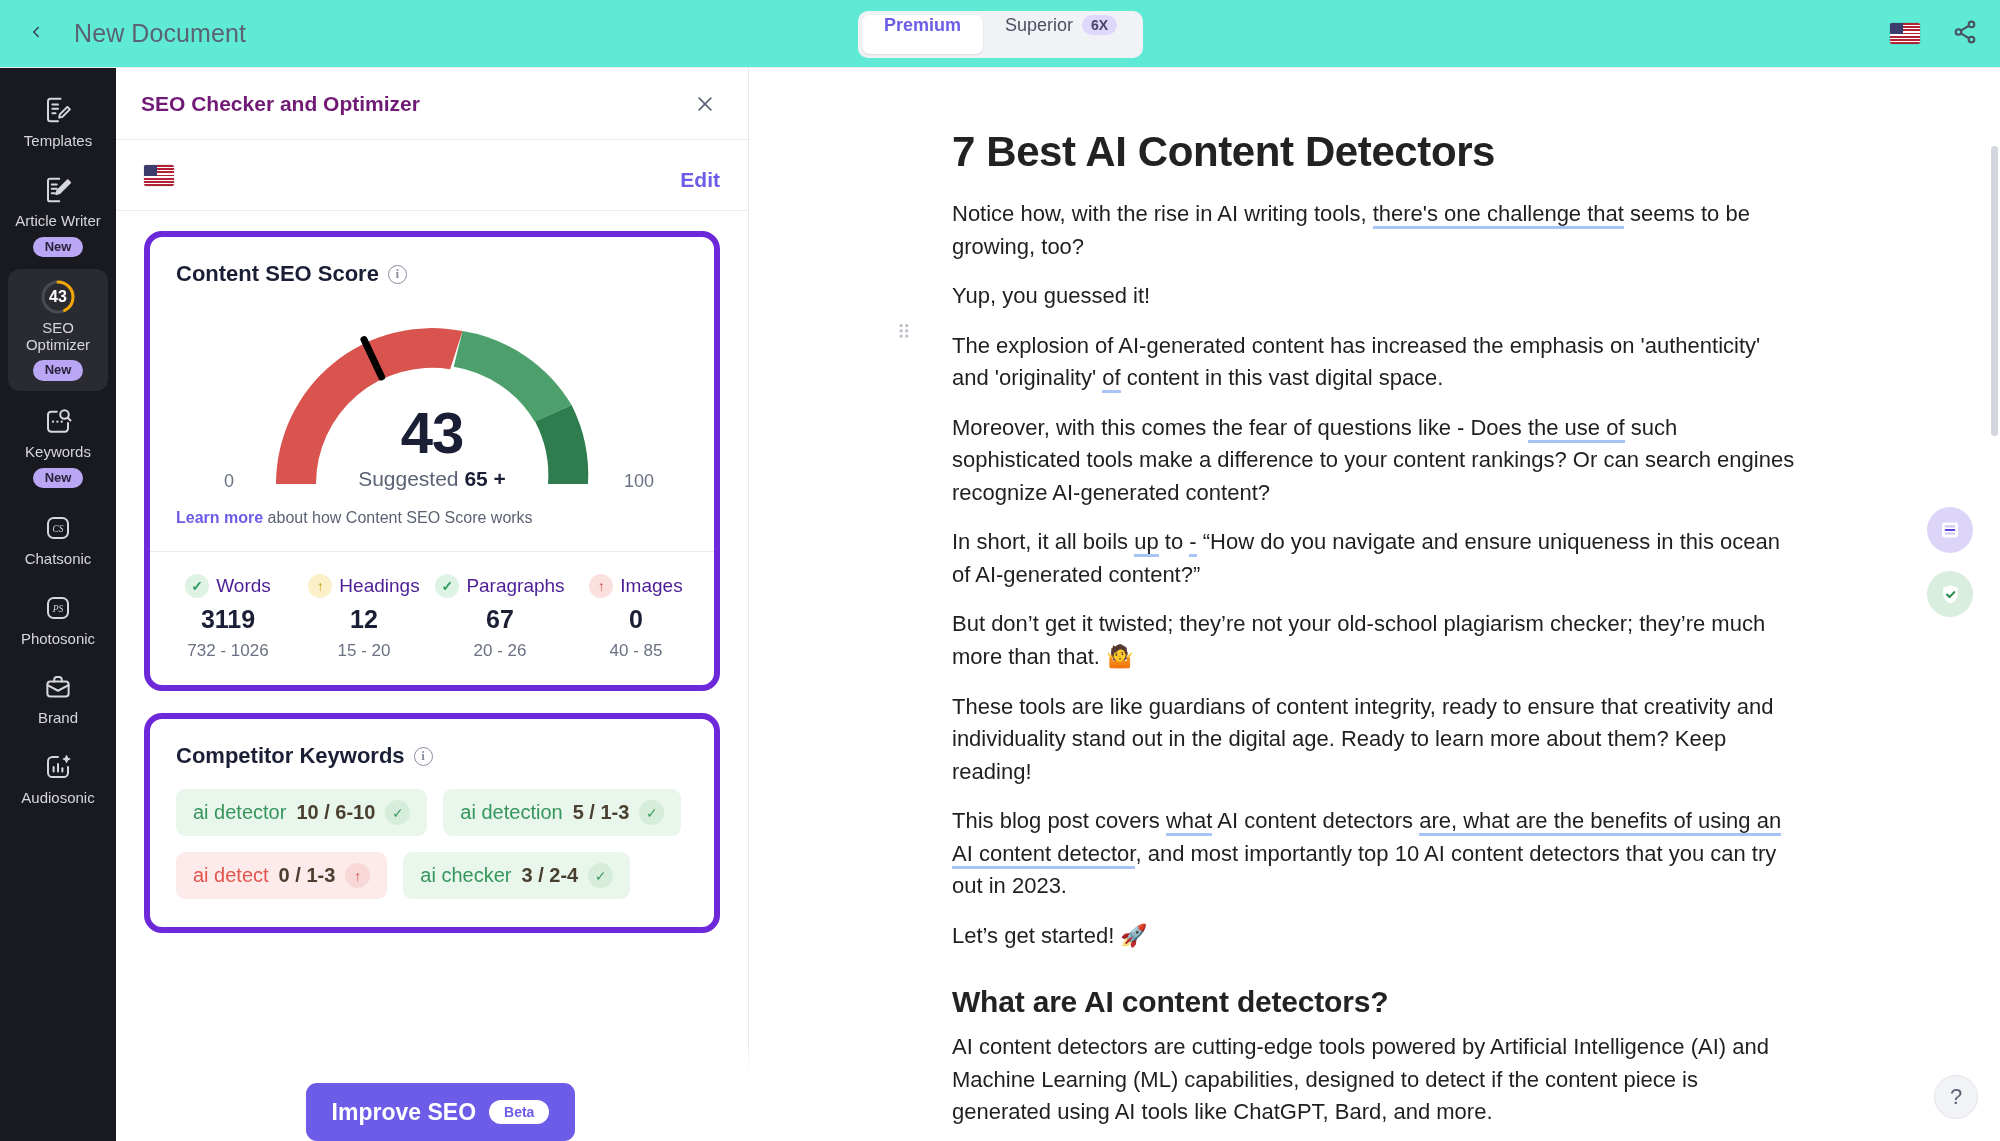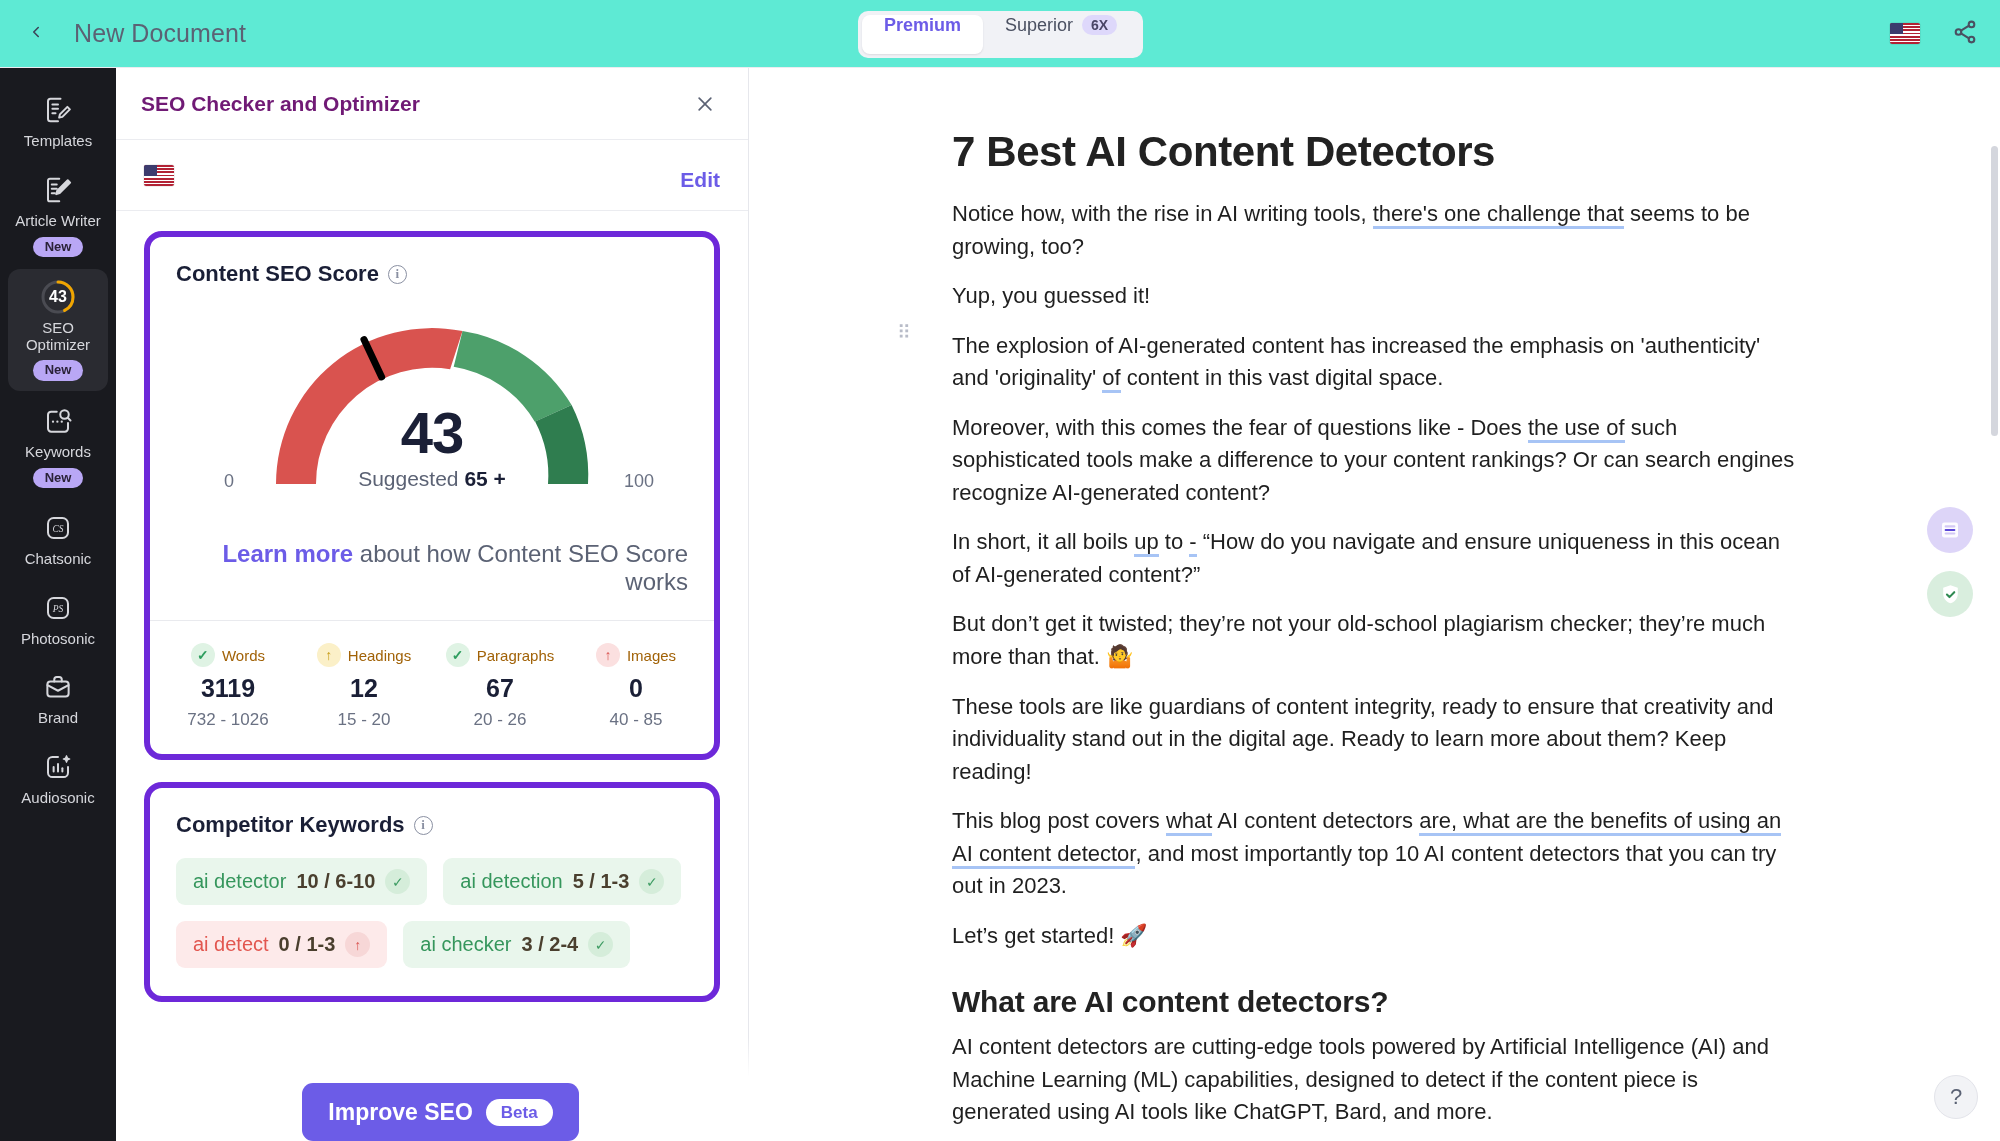--- a/index.html
+++ b/index.html
@@ -127,35 +127,35 @@
     position: absolute; left: 0; right: 0; top: 100px; text-align: center;
     font-size: 58px; font-weight: 800; color: #1a1f36; letter-spacing: -1px;
   }
   .gauge-sugg {
     position: absolute; left: 0; right: 0; top: 168px; text-align: center;
     font-size: 21px; color: #5b6274;
   }
   .gauge-sugg b { color: #1a1f36; font-weight: 700; }
   .gauge-min { position: absolute; left: 48px; top: 172px; font-size: 18px; color: #6a7183; }
   .gauge-max { position: absolute; right: 34px; top: 172px; font-size: 18px; color: #6a7183; }
-  .learn-row { text-align: right; font-size: 24px; color: #5b6274; margin-top: 31px; padding-bottom: 6px; }
+  .learn-row { text-align: left; font-size: 16px; color: #5b6274; margin-top: 0; padding-bottom: 6px; }
   .learn-row a { color: #6c5ce7; font-weight: 700; text-decoration: none; cursor: pointer; }
 
   .metrics {
     border-top: 1px solid #e9eaee;
     display: flex; padding: 22px 10px 24px 10px;
   }
   .metric { flex: 1; text-align: center; }
   .metric-head { display: flex; align-items: center; justify-content: center; gap: 7px; }
   .m-ico { width: 24px; height: 24px; border-radius: 50%;
            display: flex; align-items: center; justify-content: center; font-size: 14px; font-weight: 700; }
   .m-ico.ok { background: #dff3e4; color: #2f9e5f; }
   .m-ico.warn { background: #fbf0c8; color: #c79c16; }
   .m-ico.bad { background: #fbe0e0; color: #d9534f; }
-  .m-name { font-size: 15px; color: #a16207; }
+  .m-name { font-size: 19px; color: #4c1d95; }
   .m-val { font-size: 25px; font-weight: 700; color: #1a1f36; margin-top: 7px; }
   .m-range { font-size: 17px; color: #6a7183; margin-top: 7px; }
 
   .chips { display: flex; flex-wrap: wrap; gap: 16px; margin-top: 20px; }
   .chip {
     border-radius: 9px; padding: 11px 17px; font-size: 20px;
     display: flex; align-items: center; gap: 10px; cursor: pointer; white-space: nowrap;
   }
   .chip.good { background: #e9f6ec; }
   .chip.good .kw { color: #35965c; }
@@ -175,21 +175,21 @@
     margin-left: 8px;
   }
   .improve-btn {
     pointer-events: auto;
     background: #6c5ce7; color: #fff; border: none; border-radius: 11px;
     height: 58px; padding: 0 26px; font-size: 23px; font-weight: 700; cursor: pointer;
     display: flex; align-items: center; gap: 13px;
     font-family: "Liberation Sans", sans-serif;
   }
   .beta {
-    background: #ffffff; color: #6c5ce7; font-size: 17px; font-weight: 700;
+    background: #ffffff; color: #6c5ce7; font-size: 14px; font-weight: 700;
     border-radius: 999px; padding: 5px 15px; line-height: 1;
   }
 
   
   .doc-area {
     position: absolute; top: 68px; left: 749px; right: 0; bottom: 0;
     background: #ffffff; overflow: hidden;
   }
   .doc {
     position: relative;

